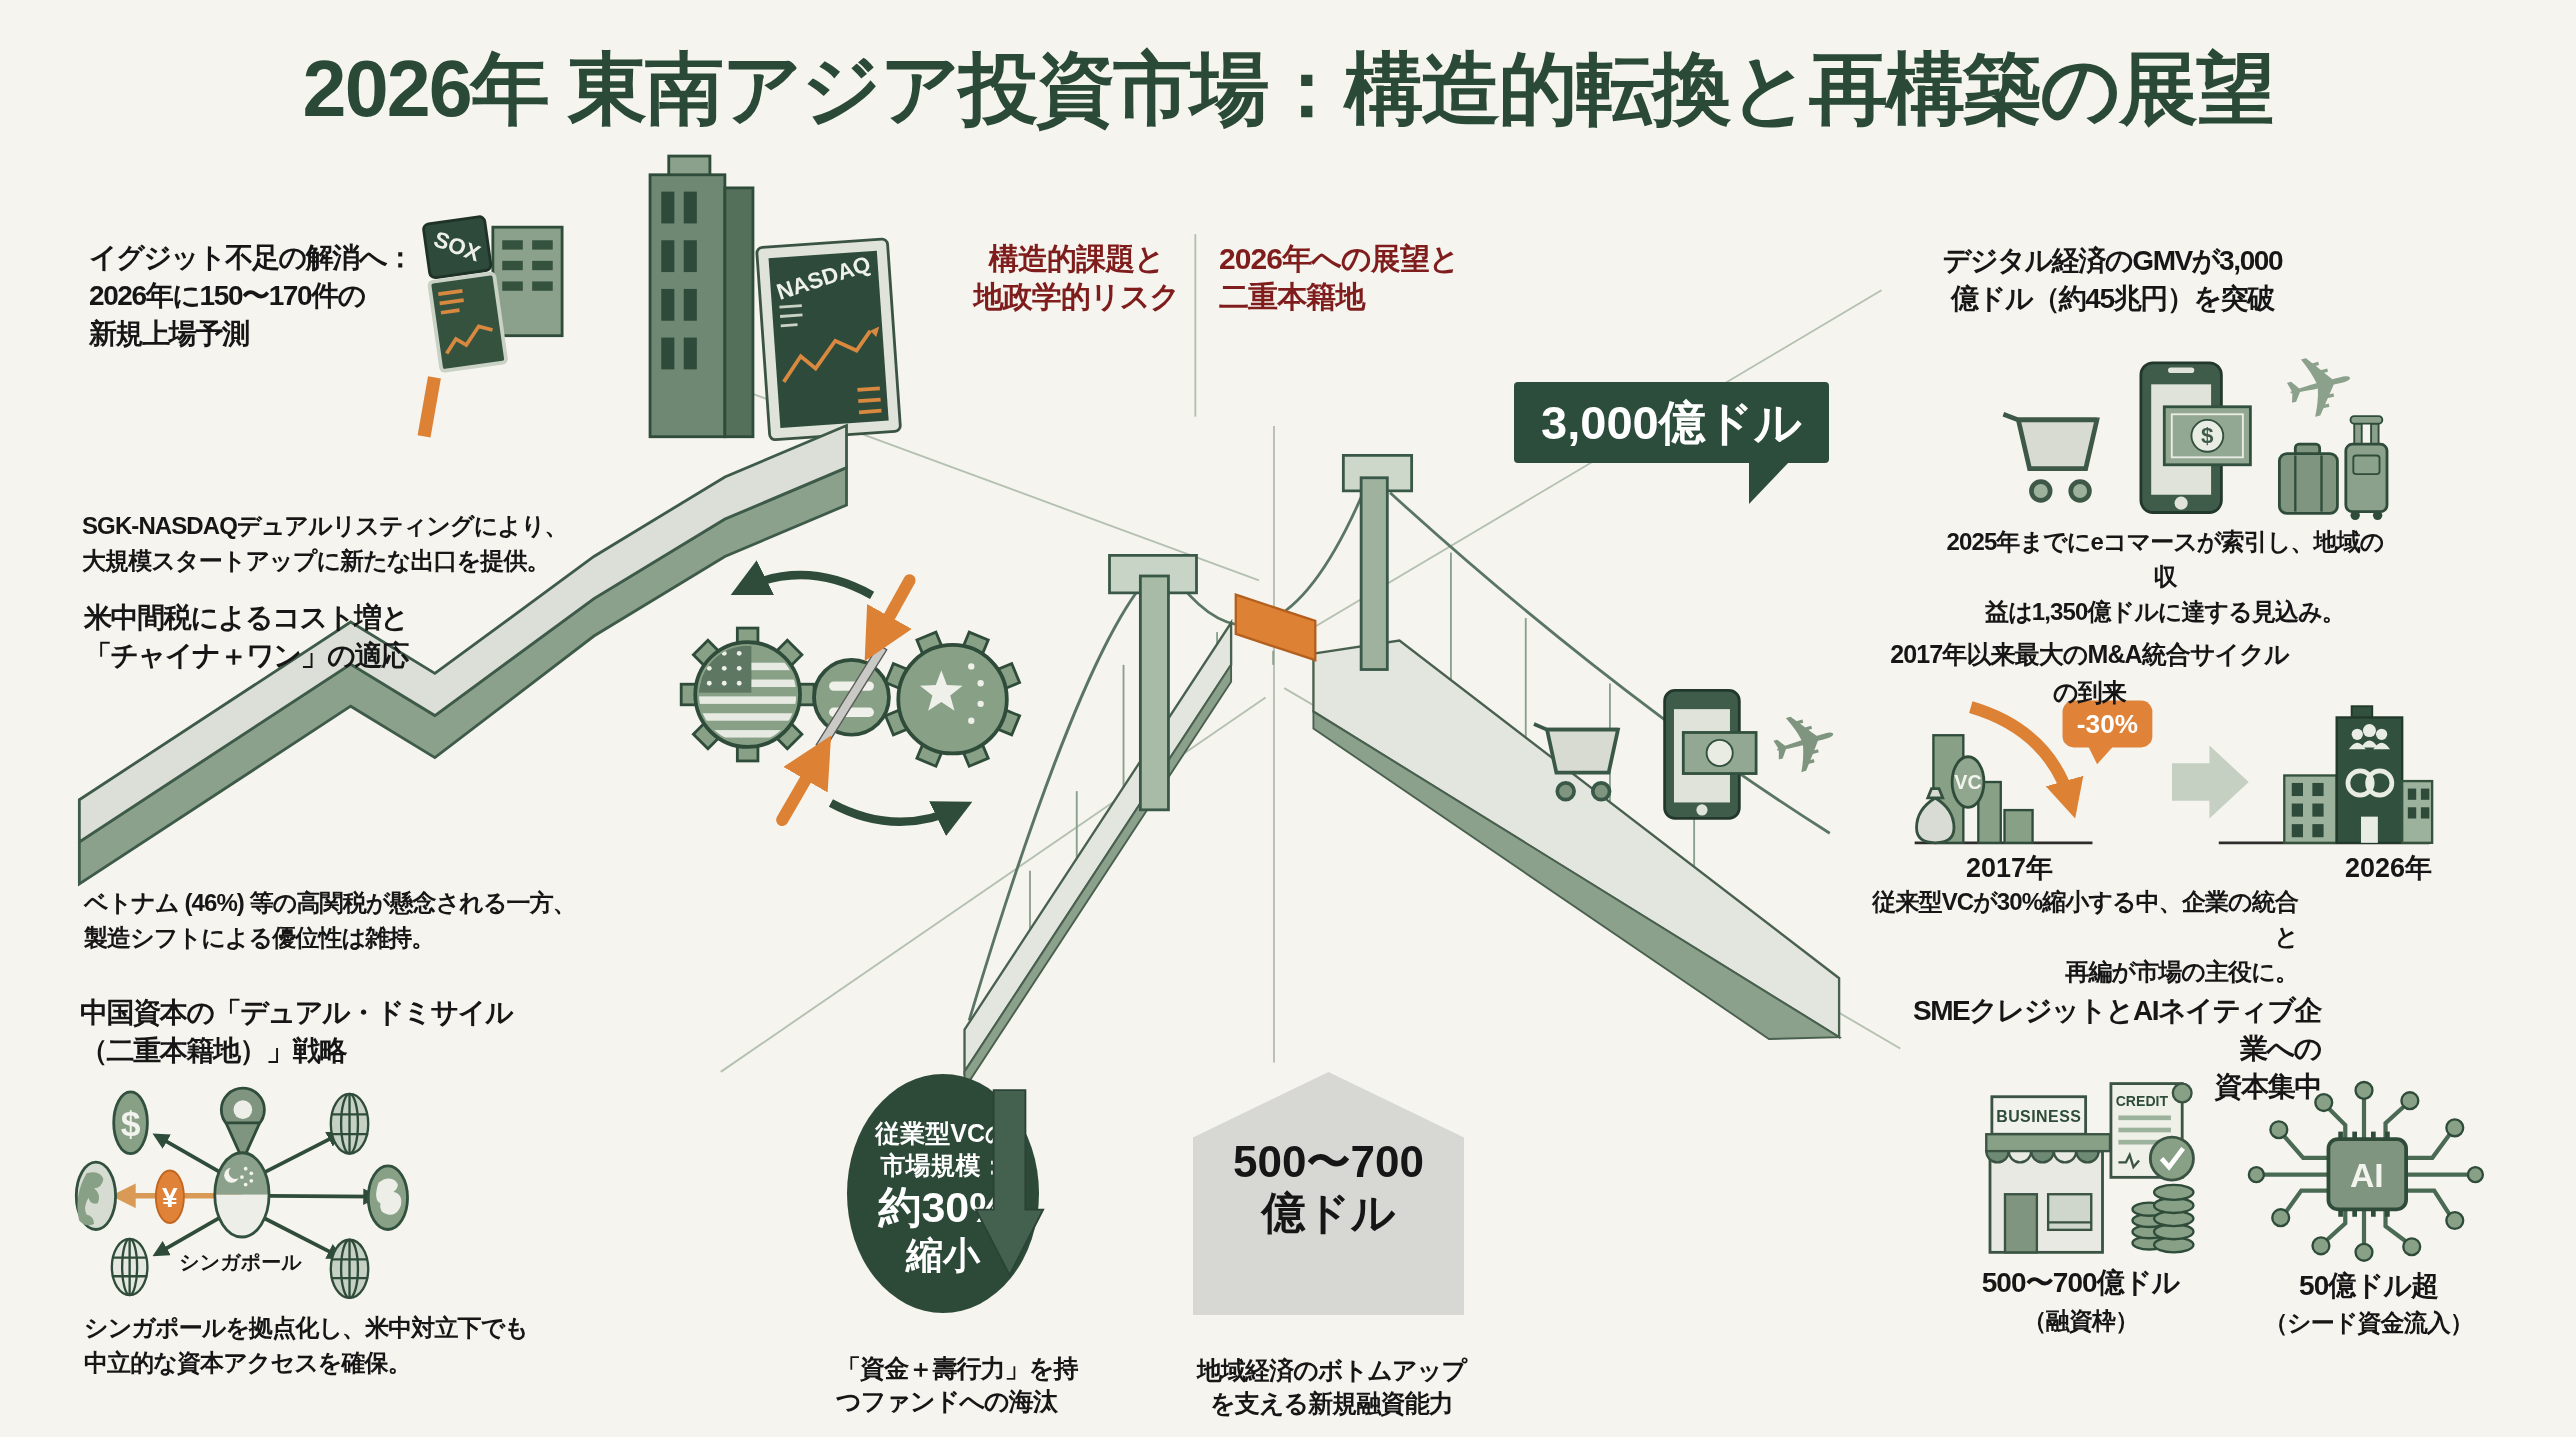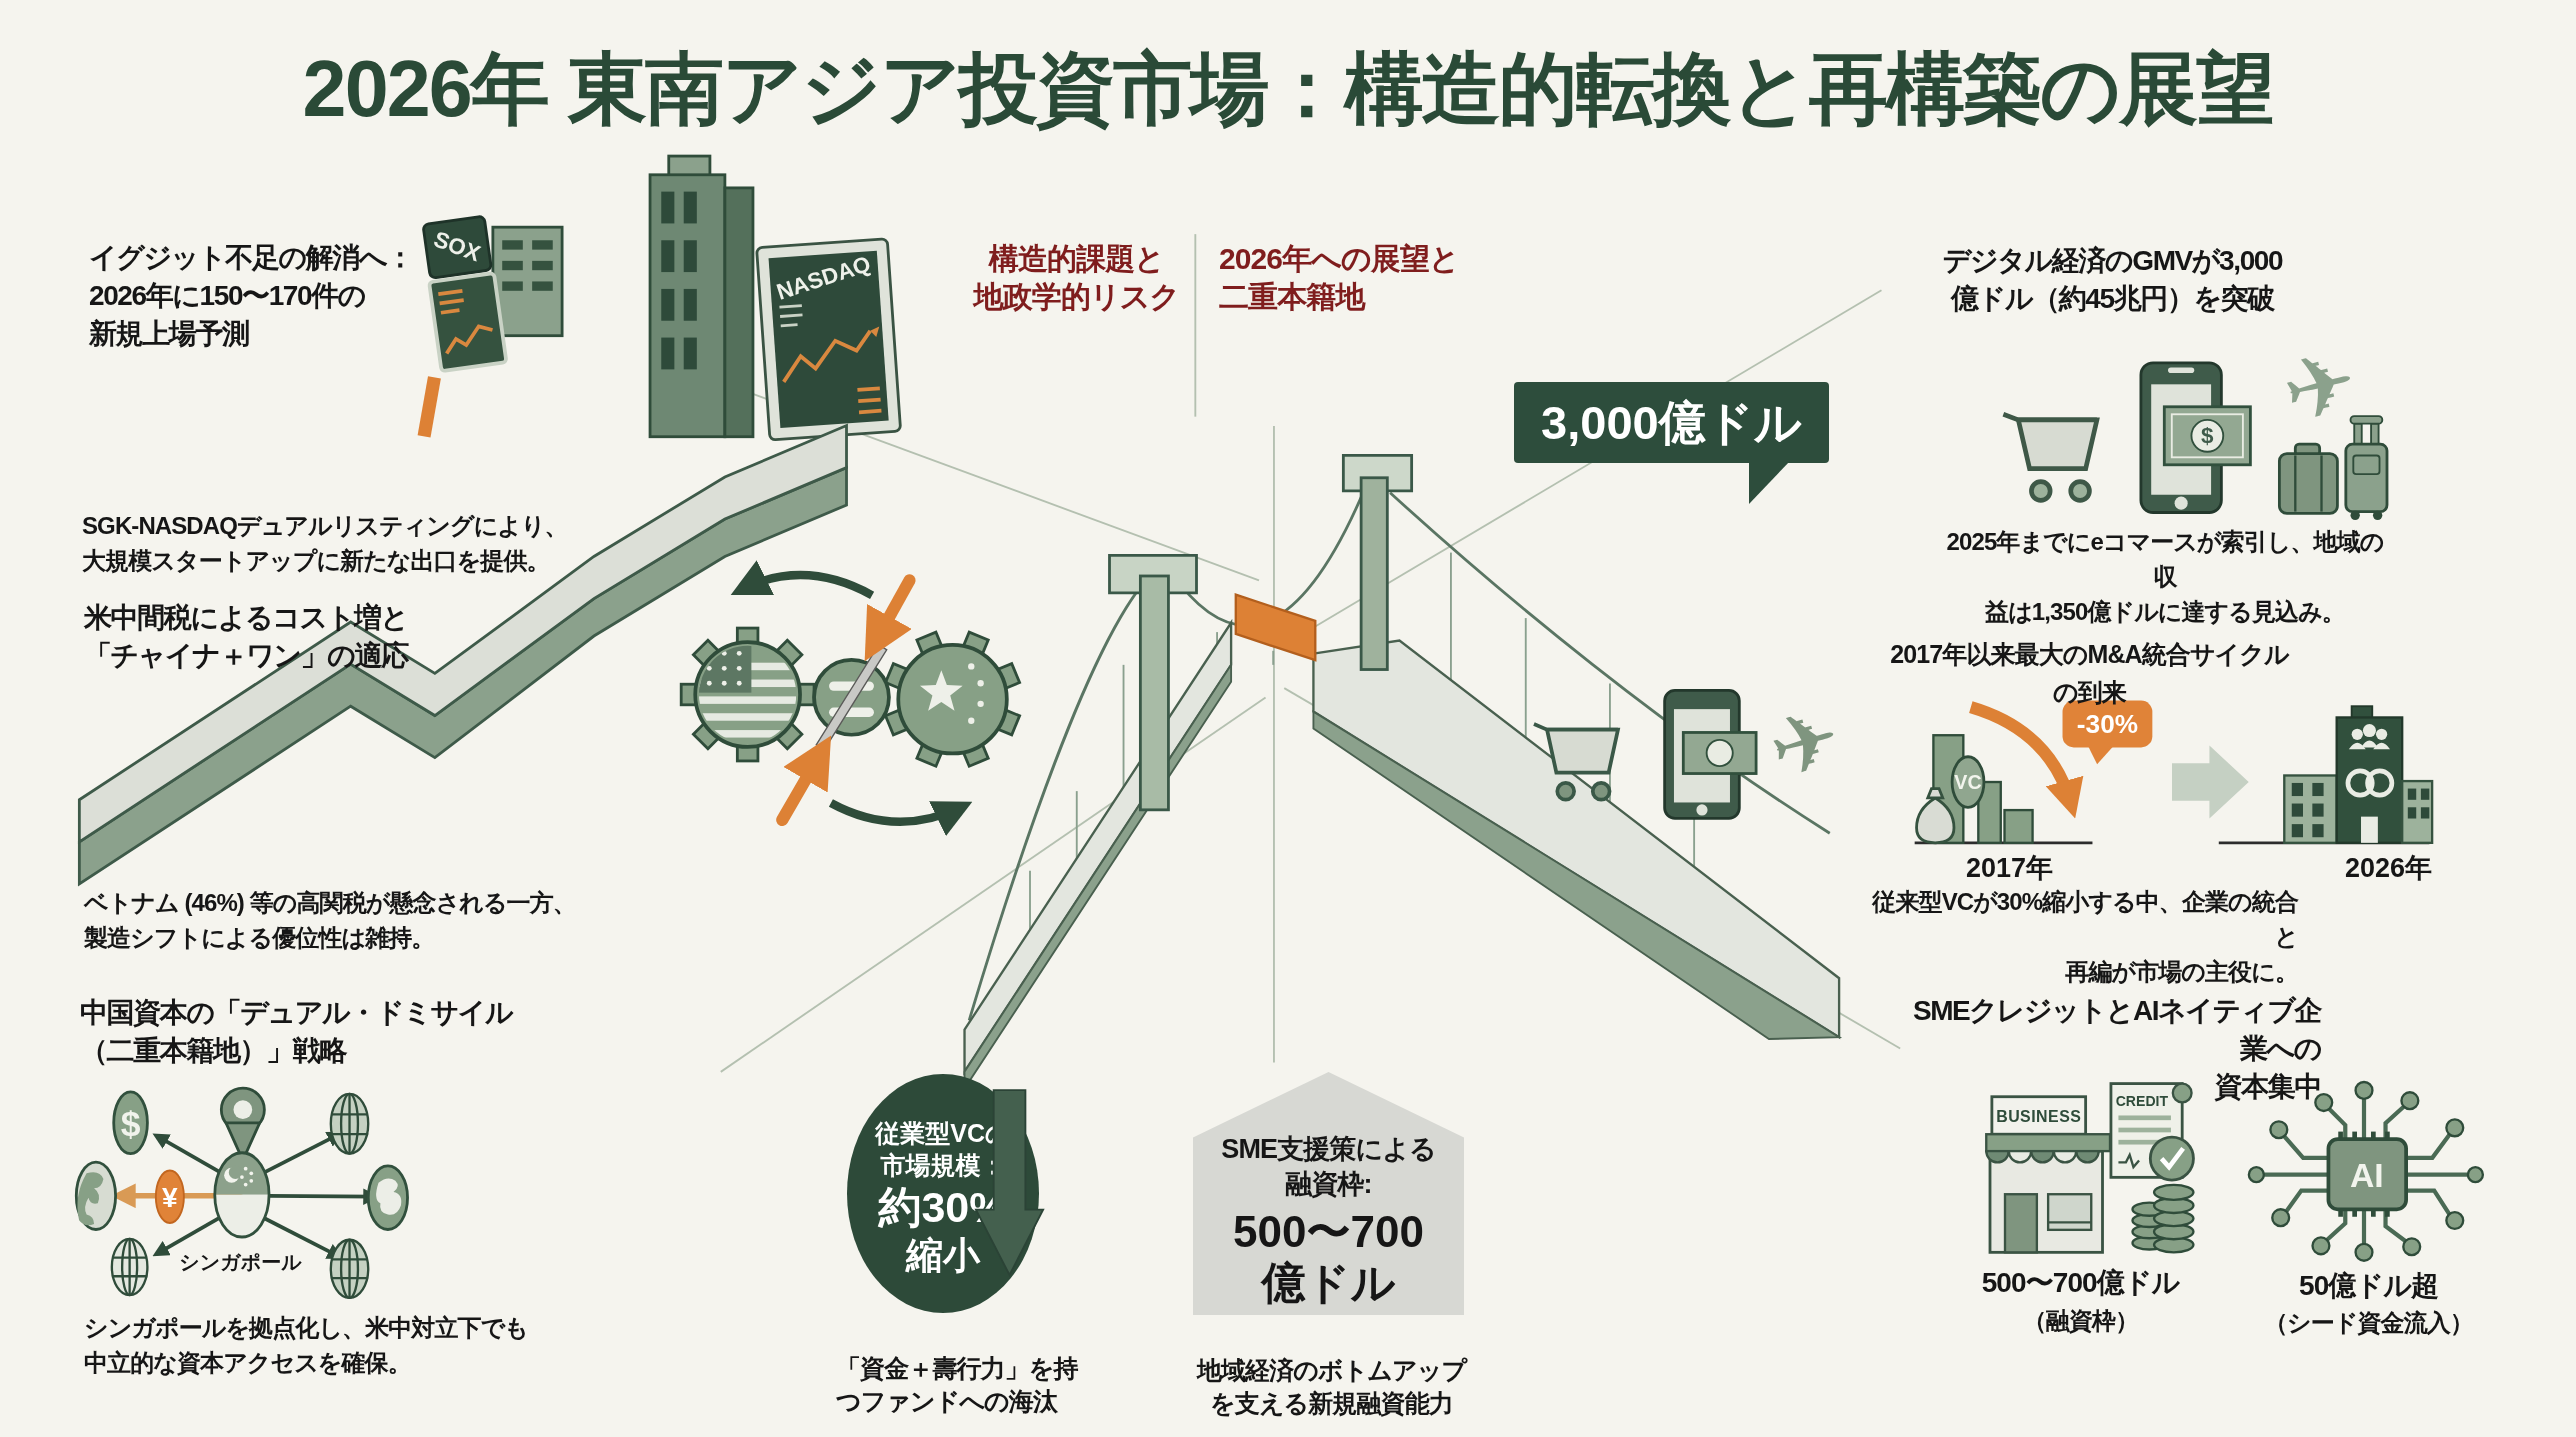--- a/index.html
+++ b/index.html
@@ -377,22 +377,20 @@
   <div class="vc-l3">約30%</div>
   <div class="vc-l4">縮小</div>
 </div>
 <svg style="left:975px;top:1090px" width="70" height="187" viewBox="0 0 75 200">
   <polygon points="20,0 54,0 54,128 73,128 37,198 1,128 20,128" fill="#44604e" stroke="#2b4336" stroke-width="2"></polygon>
 </svg>
 <div class="abs cap pre" style="left:836px;top:1320px;width:262px">「資金＋壽行力」を持
 つファンドへの海汰</div>
 
 <div class="abs pentagon" style="left:1193px;top:1072px;width:271px;height:243px">
-  <div class="pent-top pre">SME支援策による
-融資枠:</div>
   <div class="pent-val pre">500〜700
 億ドル</div>
 </div>
 <div class="abs cap pre" style="left:1191px;top:1322px;width:281px;text-align:center">地域経済のボトムアップ
 を支える新規融資能力</div>
 
 <div class="abs h-black pre" style="left:1930px;top:242px;width:365px;text-align:center">デジタル経済のGMVが3,000
 億ドル（約45兆円）を突破</div>
 
 <svg style="left:1994px;top:358px" width="393" height="164" viewBox="0 0 420 175">

